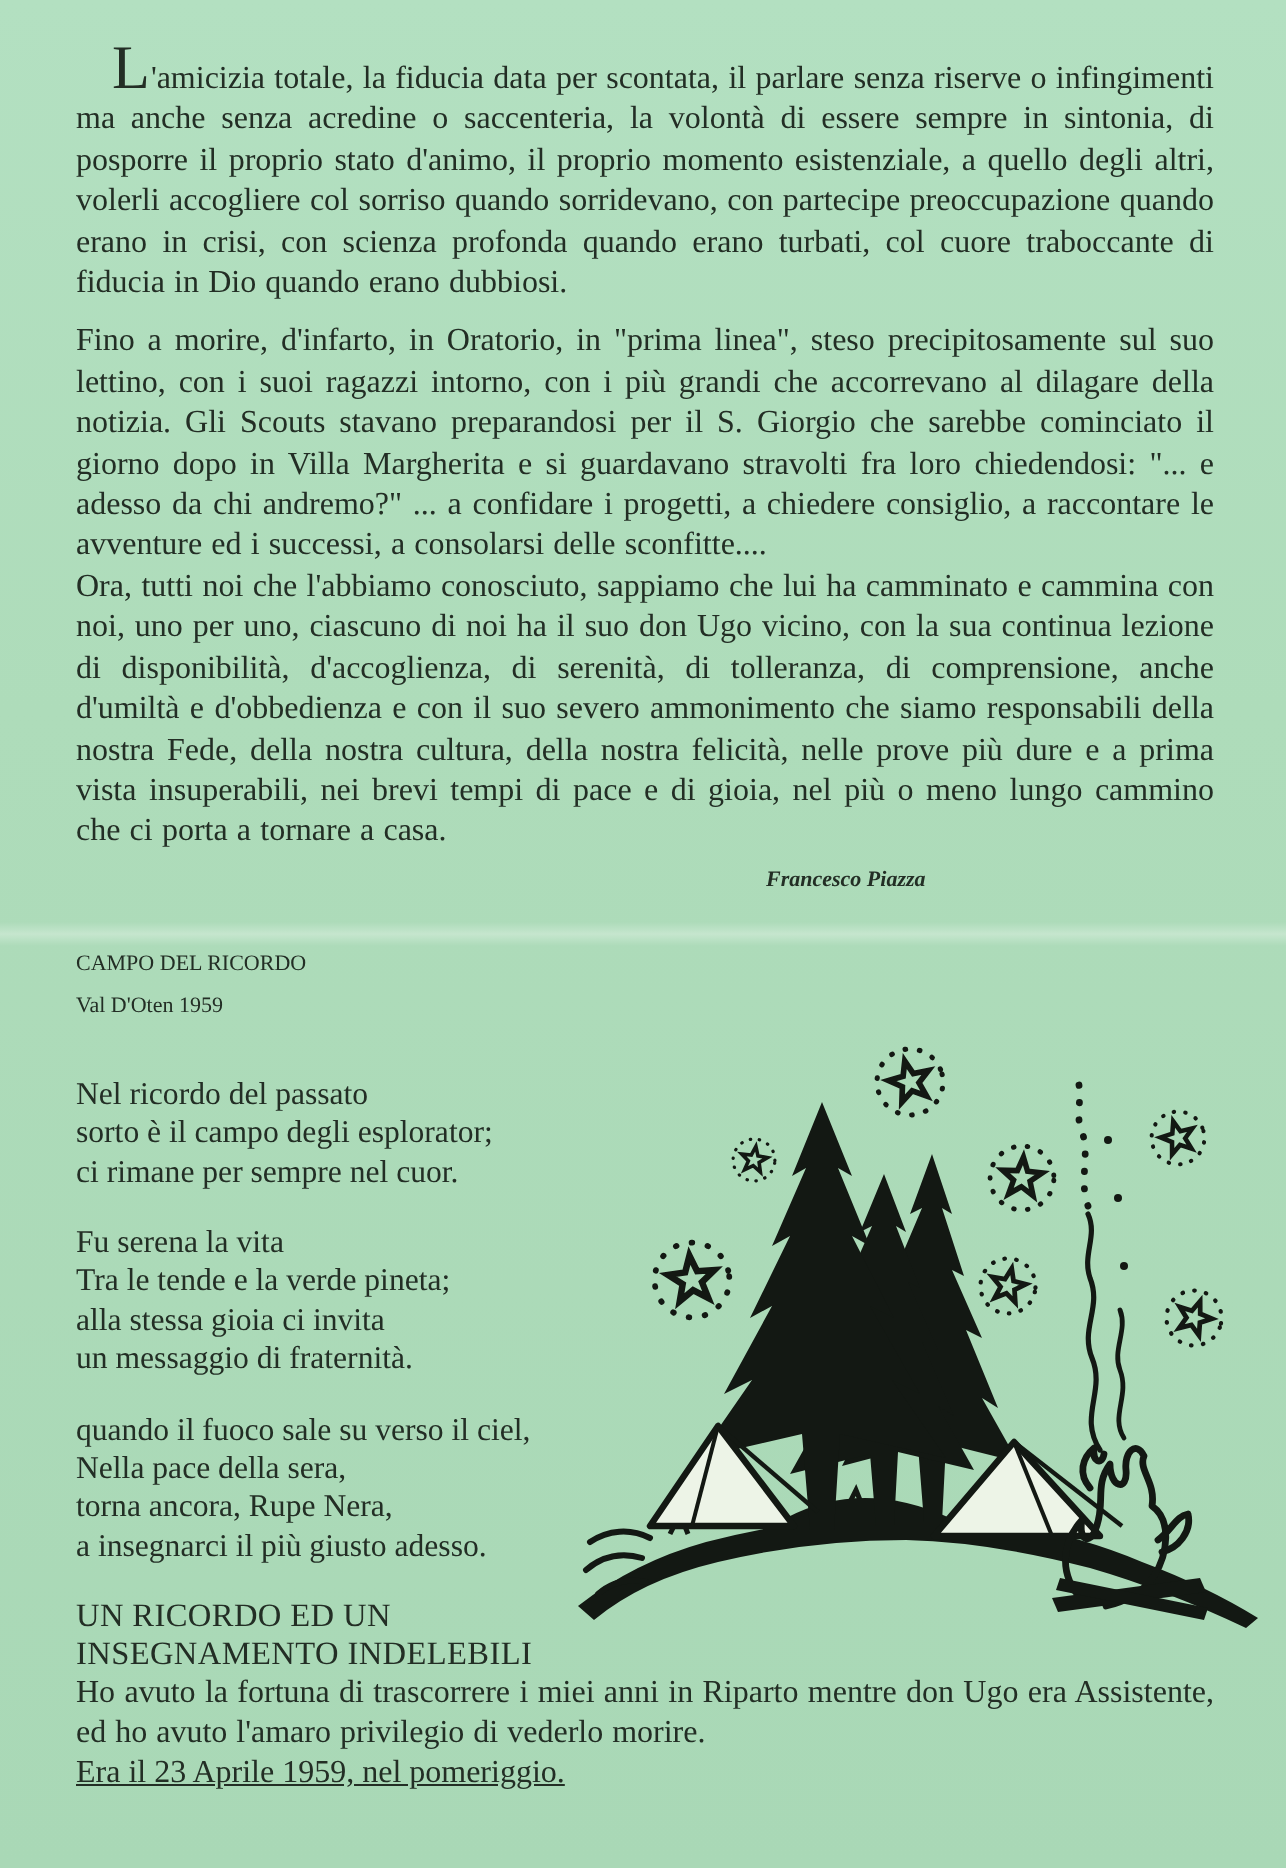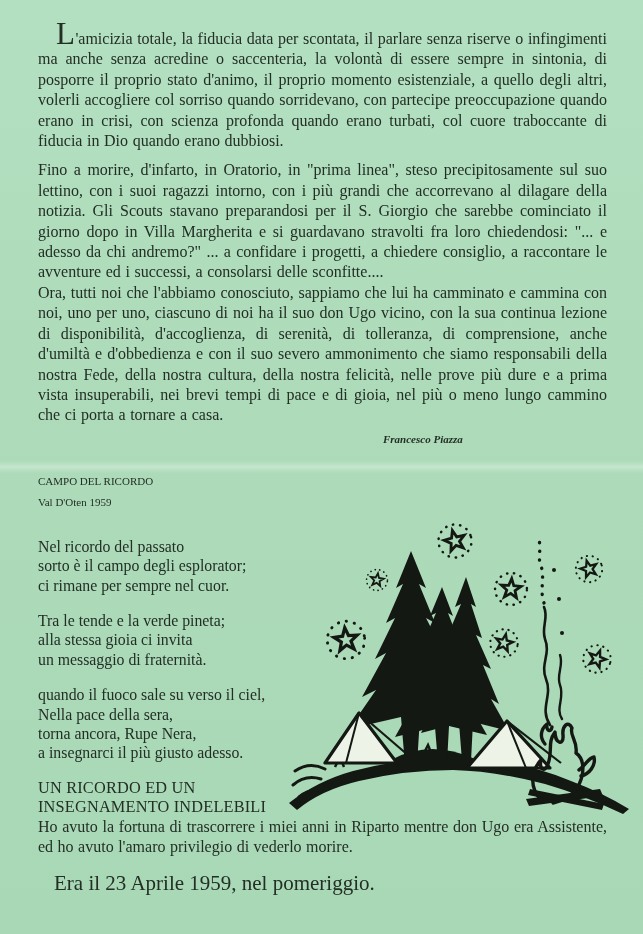--- a/index.html
+++ b/index.html
@@ -35,21 +35,21 @@
   .section-title { margin-top:22px; font-size:11px; line-height:21px; }
   .section-title div { margin:0; }
   .poem { margin-top:24px; font-size:15.8px; line-height:19.4px; }
   .stanza { margin:0; }
   .stanza + .stanza { margin-top:16px; }
   .closing-heading { margin-top:15px; font-size:16.3px; line-height:19px; letter-spacing:0.2px; }
   .closing-par {
     font-size:16px; line-height:20px;
     text-align:justify; margin:1px 0 0 0; word-spacing:0.5px;
   }
-  .date-line { font-size:21px; line-height:20px; margin:16px; }
+  .date-line { font-size:16px; line-height:20px; margin:0;text-decoration:underline; }
   .crease {
     position:absolute; left:0; top:461px; width:643px; height:12px;
     background:linear-gradient(180deg, rgba(255,255,255,0) 0%, rgba(255,255,255,0.30) 50%, rgba(255,255,255,0) 100%);
     pointer-events:none;
   }
   .illustration {
     position:absolute; left:283px; top:513px;
     width:356px; height:302px;
   }
   .ink-fill { fill:#131813; }
@@ -78,20 +78,21 @@
     <div>Val D'Oten 1959</div>
   </div>
 
   <div class="poem">
     <div class="stanza">
       <div>Nel ricordo del passato</div>
       <div>sorto è il campo degli esplorator;</div>
       <div>ci rimane per sempre nel cuor.</div>
     </div>
     <div class="stanza">
+      <div>Fu serena la vita</div>
       <div>Tra le tende e la verde pineta;</div>
       <div>alla stessa gioia ci invita</div>
       <div>un messaggio di fraternità.</div>
     </div>
     <div class="stanza">
       <div>quando il fuoco sale su verso il ciel,</div>
       <div>Nella pace della sera,</div>
       <div>torna ancora, Rupe Nera,</div>
       <div>a insegnarci il più giusto adesso.</div>
     </div>

